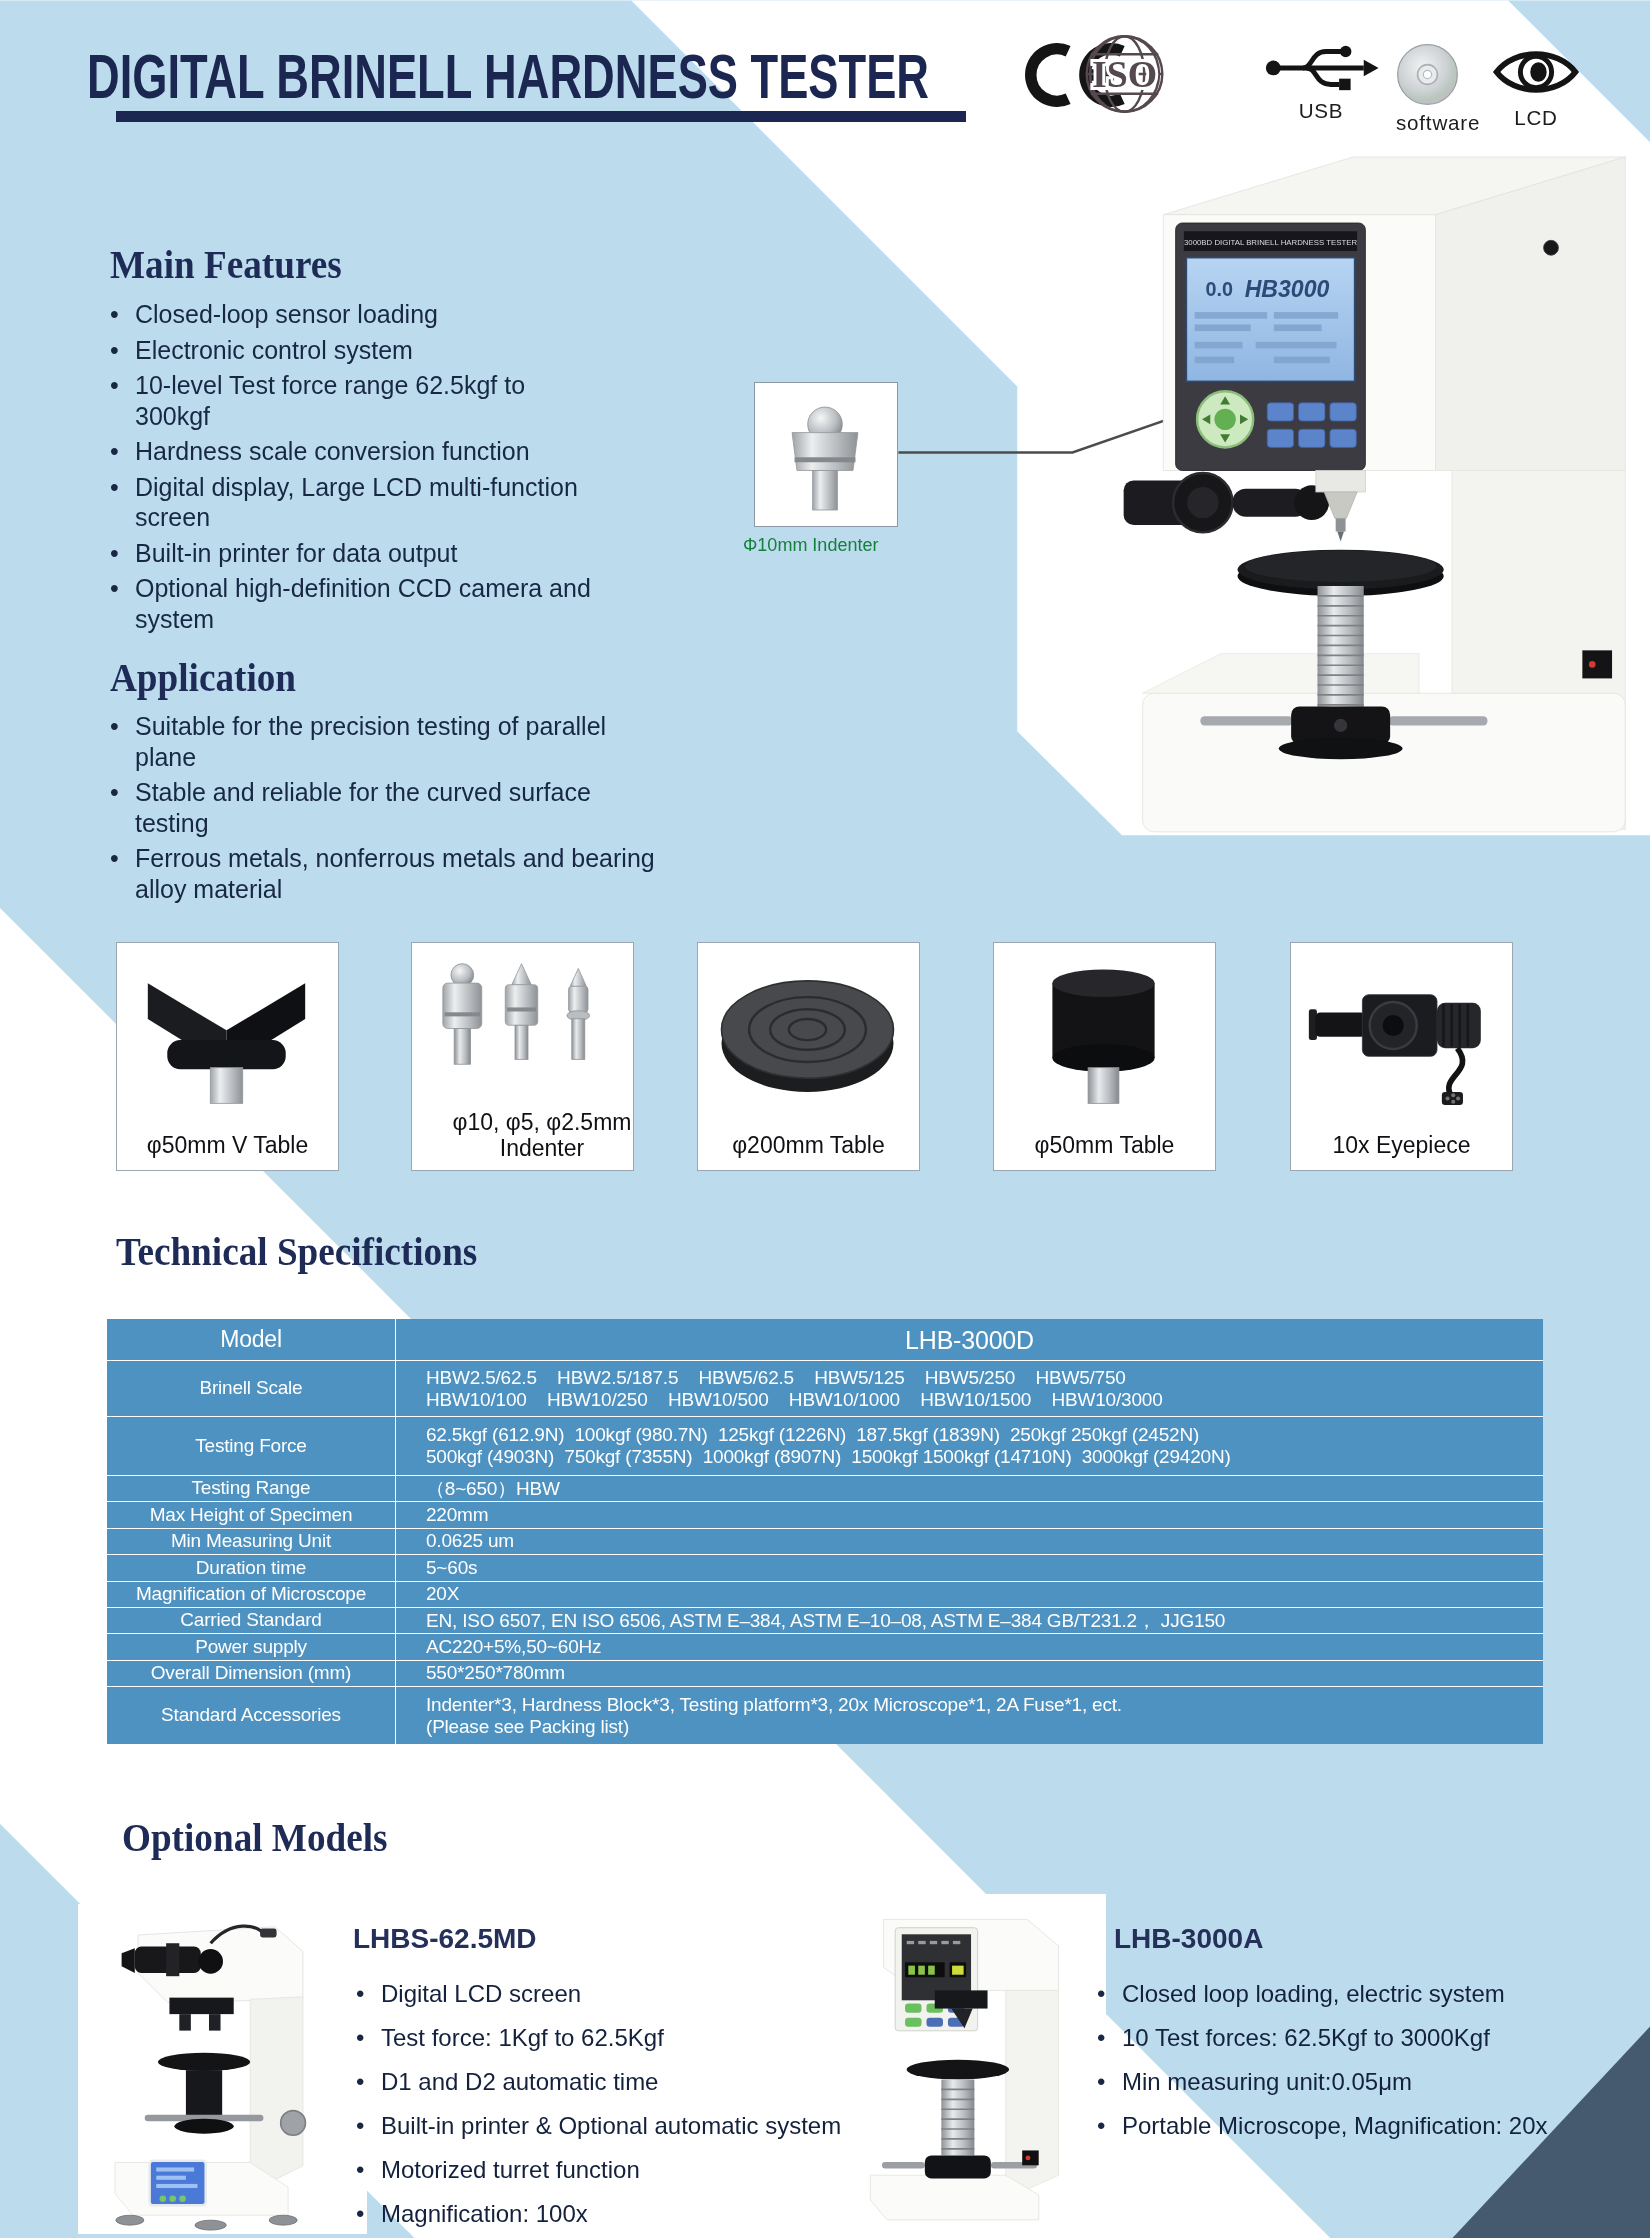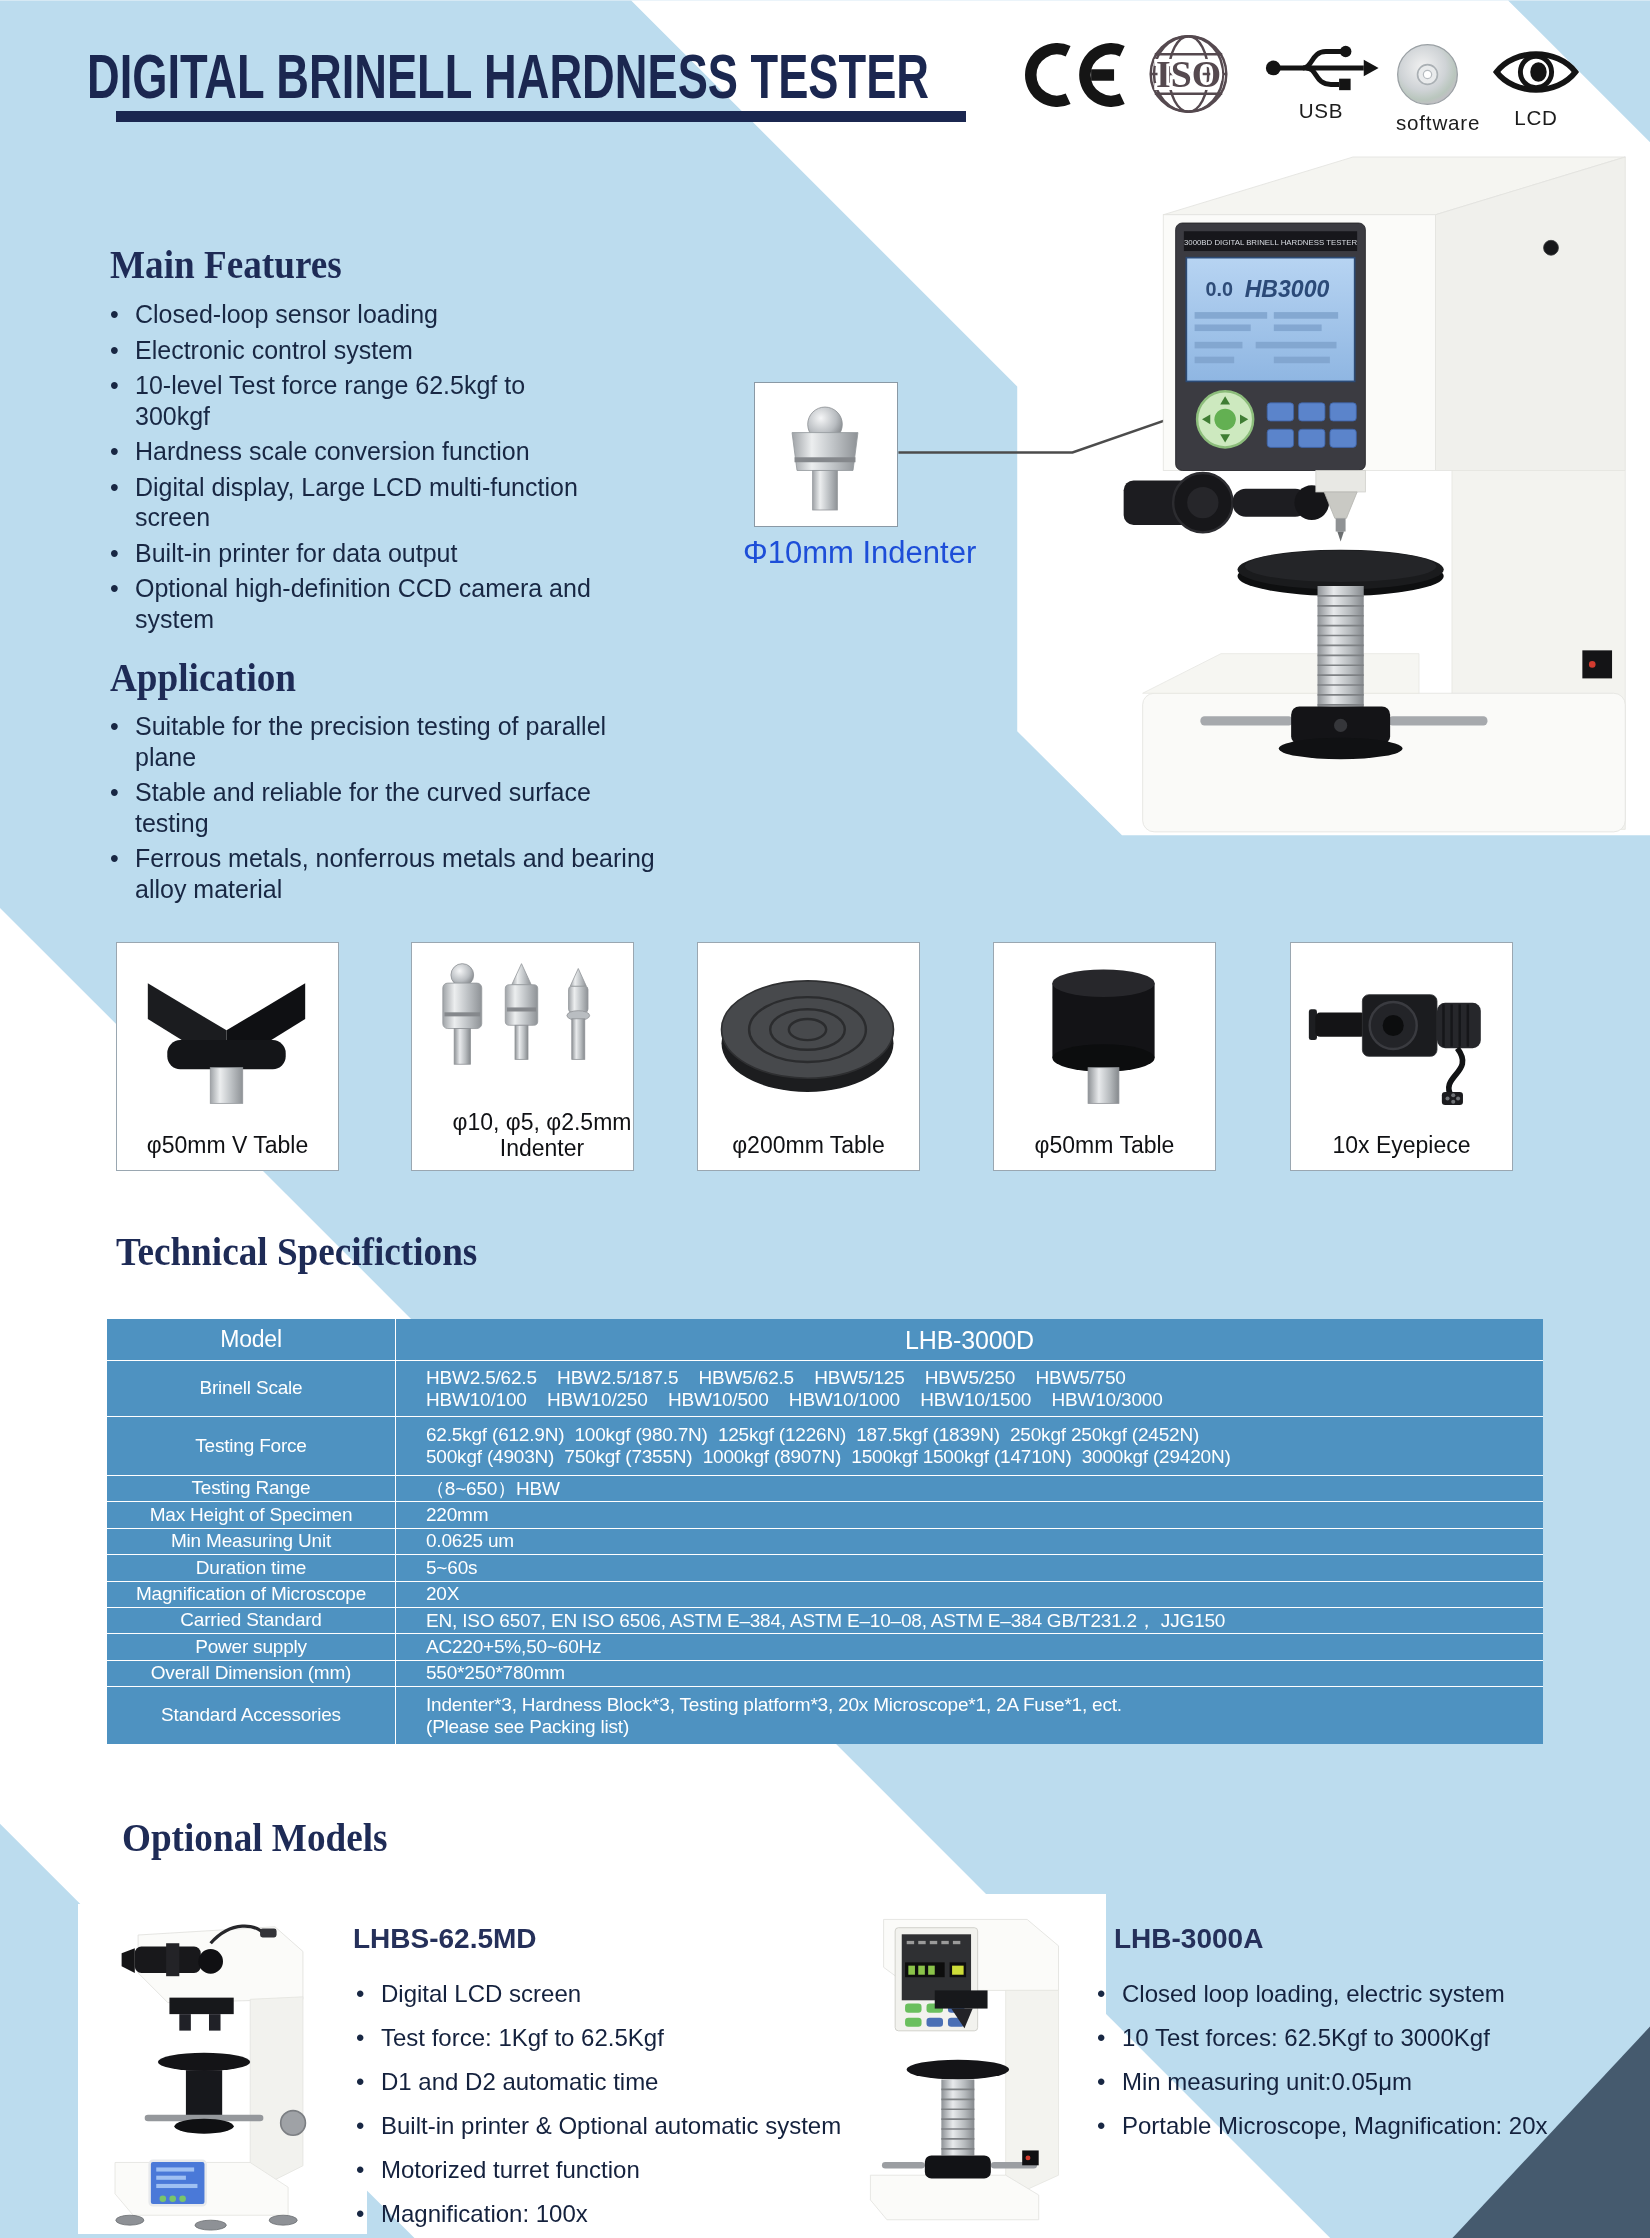--- a/index.html
+++ b/index.html
@@ -29,21 +29,21 @@
 
   
   .card{position:absolute;width:223px;height:229px;background:#ffffff;
     border:1.7px solid #9aa7b1;box-sizing:border-box;z-index:2;}
   .card-label{position:absolute;left:0;right:0;bottom:11.6px;text-align:center;
     font-size:23px;color:#101114;line-height:26.4px;}
 
   
   .callout-box{position:absolute;width:144px;height:145px;background:#fff;
     border:1.7px solid #8a99a5;box-sizing:border-box;z-index:2;}
-  .callout-label{font-size:31px;color:#1d4ed8;white-space:nowrap;}
+  .callout-label{font-size:18px;color:#15803d;white-space:nowrap;}
 
   
   .spec-table{position:absolute;left:107px;top:1319px;width:1436px;
     background:#4e92c1;z-index:2;color:#fff;letter-spacing:-0.2px;}
   .spec-row{display:flex;border-top:1.7px solid #ffffff;box-sizing:border-box;}
   .spec-row:first-child{border-top:none;}
   .spec-label{flex:none;width:289px;display:flex;align-items:center;justify-content:center;
     text-align:center;font-size:19px;border-right:1.7px solid #fff;box-sizing:border-box;
     padding:1.7px 6.6px;line-height:20.6px;}
   .spec-value{flex:1;display:flex;flex-direction:column;justify-content:center;
@@ -84,21 +84,21 @@
   <div class="abs title-bar" style="left:116px;top:111px;width:850px;height:10.7px;"></div>
 
   <div class="abs" style="left:1022px;top:43px;">
     <svg width="107" height="64" viewBox="0 0 130 78">
       <path d="M56 10 A32 32 0 1 0 56 68" fill="none" stroke="#151515" stroke-width="14"></path>
       <path d="M122 10 A32 32 0 1 0 122 68" fill="none" stroke="#151515" stroke-width="14"></path>
       <line x1="84" y1="39" x2="112" y2="39" stroke="#151515" stroke-width="14"></line>
     </svg>
   </div>
 
-  <div class="abs" style="left:1140px;top:31px;">
+  <div class="abs" style="left:1076px;top:31px;">
     <svg width="97" height="86" viewBox="0 0 118 104">
       <g stroke="#55494f" stroke-width="3" fill="none">
         <circle cx="59" cy="52" r="46"></circle>
         <ellipse cx="59" cy="52" rx="24" ry="46"></ellipse>
         <ellipse cx="59" cy="52" rx="42" ry="46"></ellipse>
         <line x1="13" y1="52" x2="105" y2="52"></line>
         <line x1="18" y1="28" x2="100" y2="28"></line>
         <line x1="18" y1="76" x2="100" y2="76"></line>
       </g>
       <text x="59" y="68" text-anchor="middle" font-family="Liberation Serif,serif" font-weight="700" font-size="46" fill="#55494f" stroke="#ffffff" stroke-width="7" paint-order="stroke">ISO</text>

